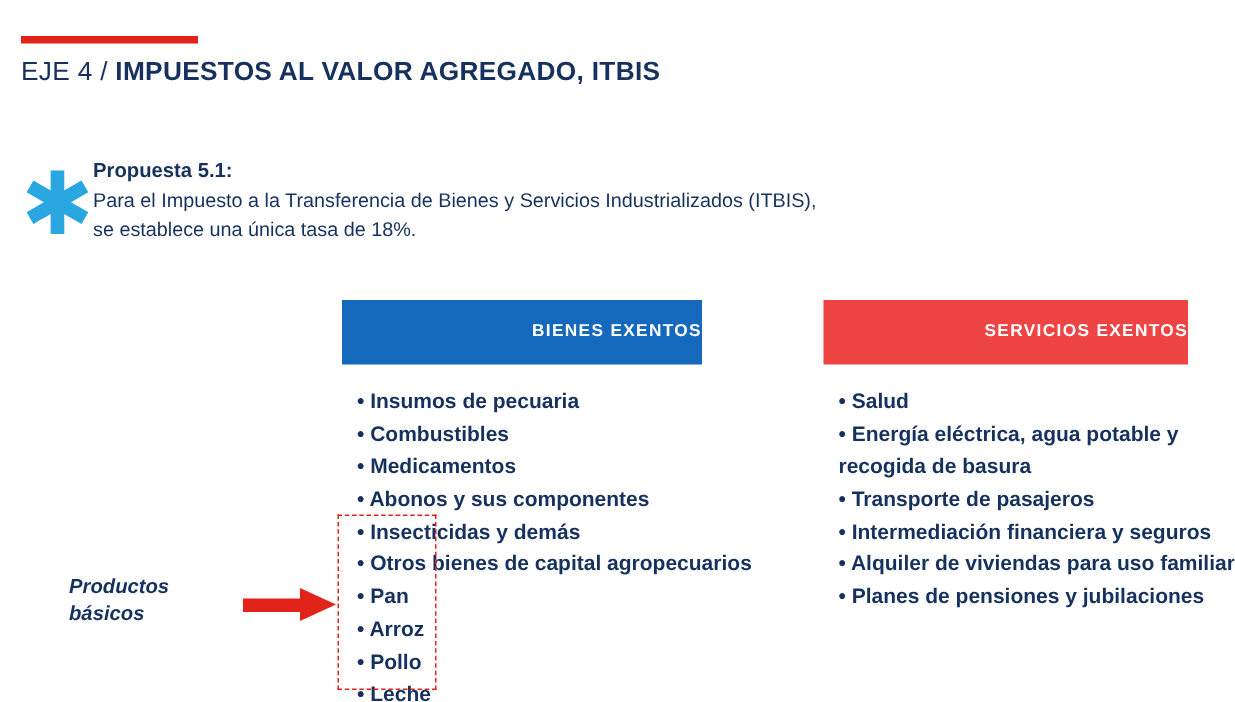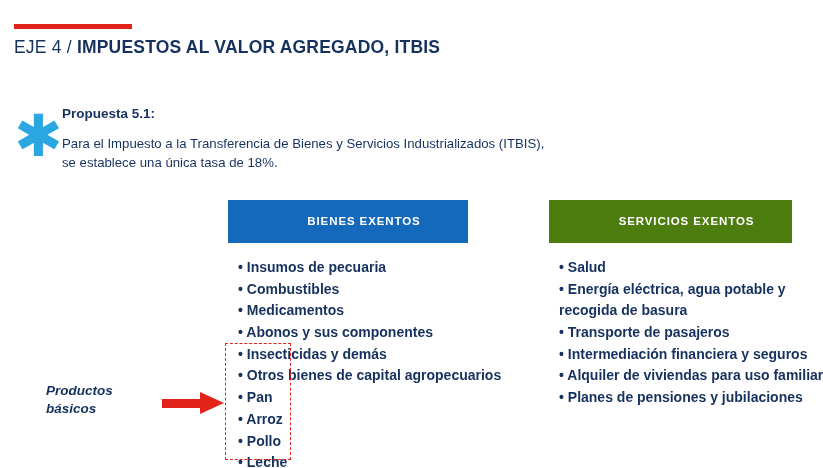--- a/index.html
+++ b/index.html
@@ -64,46 +64,46 @@
   .proposal-text {
     position: absolute;
     left: 48px;
     top: 6px;
     width: 580px;
   }
   .proposal-label {
     font-size: 13.5px;
     font-weight: bold;
     color: #16315e;
-    margin-bottom: 13px;
+    margin-bottom: 3px;
   }
   .proposal-line {
     font-size: 13.2px;
     color: #16315e;
     line-height: 1.45;
   }
   
   .col {
     position: absolute;
     top: 200px;
   }
   .col-bienes { left: 228px; width: 240px; }
   .col-servicios { left: 549px; width: 243px; }
   .col-header {
     color: #ffffff;
     font-size: 11.5px;
     font-weight: bold;
     letter-spacing: 0.9px;
-    text-align: center;
+    text-align: right;
     height: 43px;
     line-height: 43px;
     padding-left: 32px;
   }
   .col-bienes .col-header { background: #1569bd; }
-  .col-servicios .col-header { background: #4d7c0f; }
+  .col-servicios .col-header { background: #ef4444; }
   .col-list {
     margin: 0;
     padding: 14px 0 0 10px;
     list-style: none;
   }
   .col-list li {
     font-size: 14px;
     font-weight: bold;
     color: #16315e;
     line-height: 1.55;

